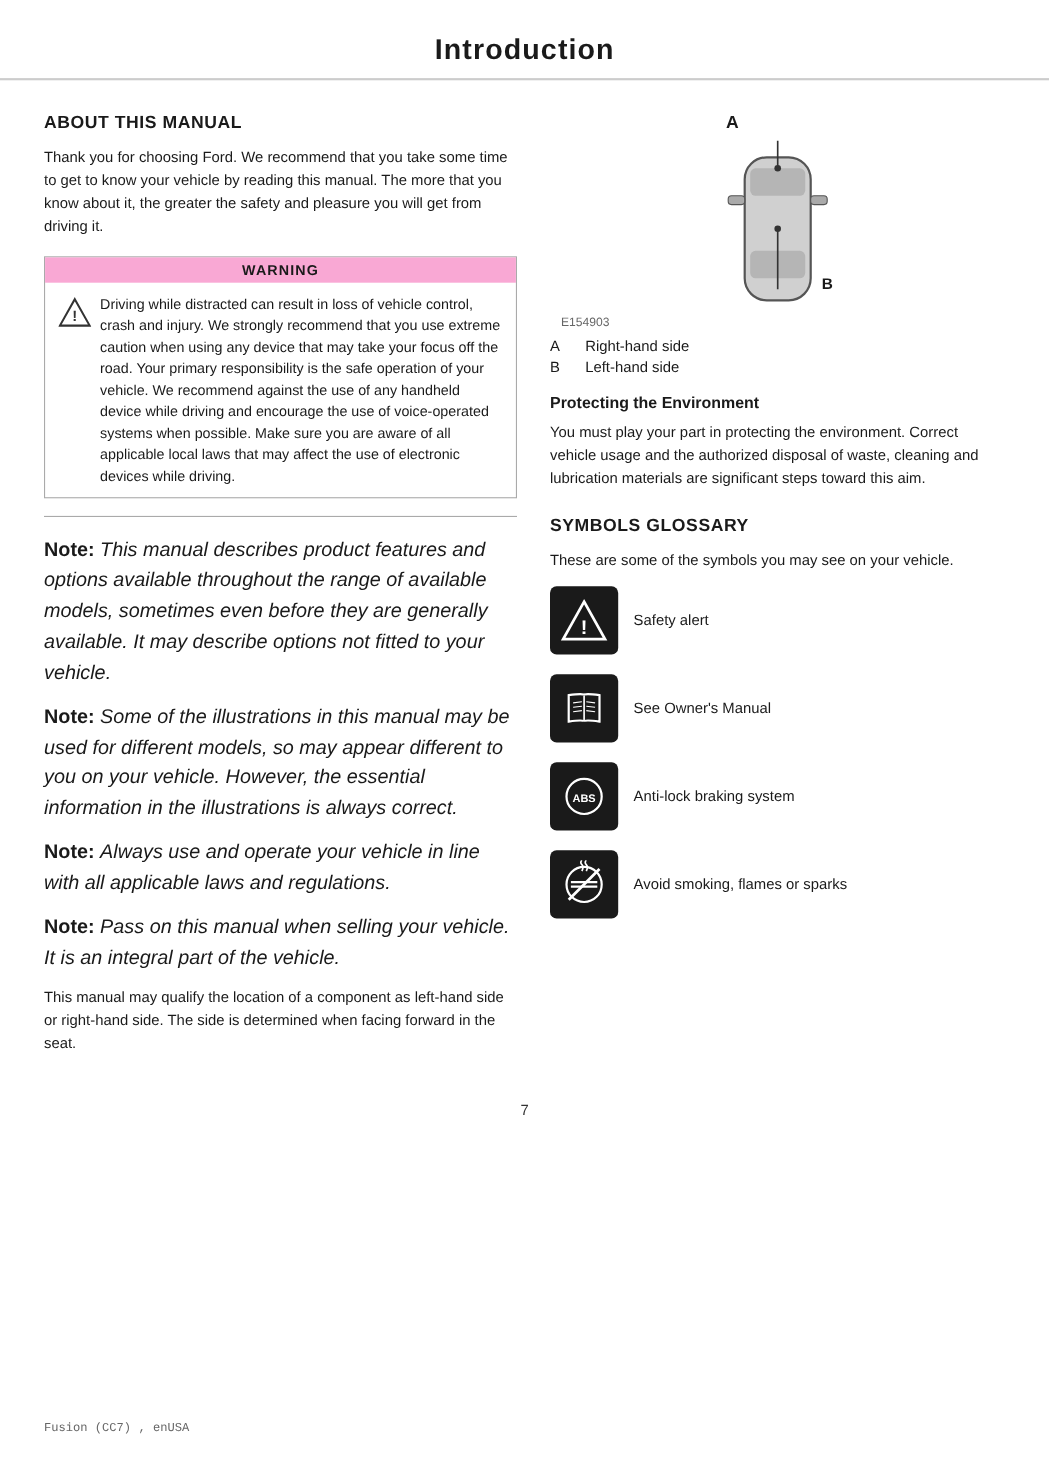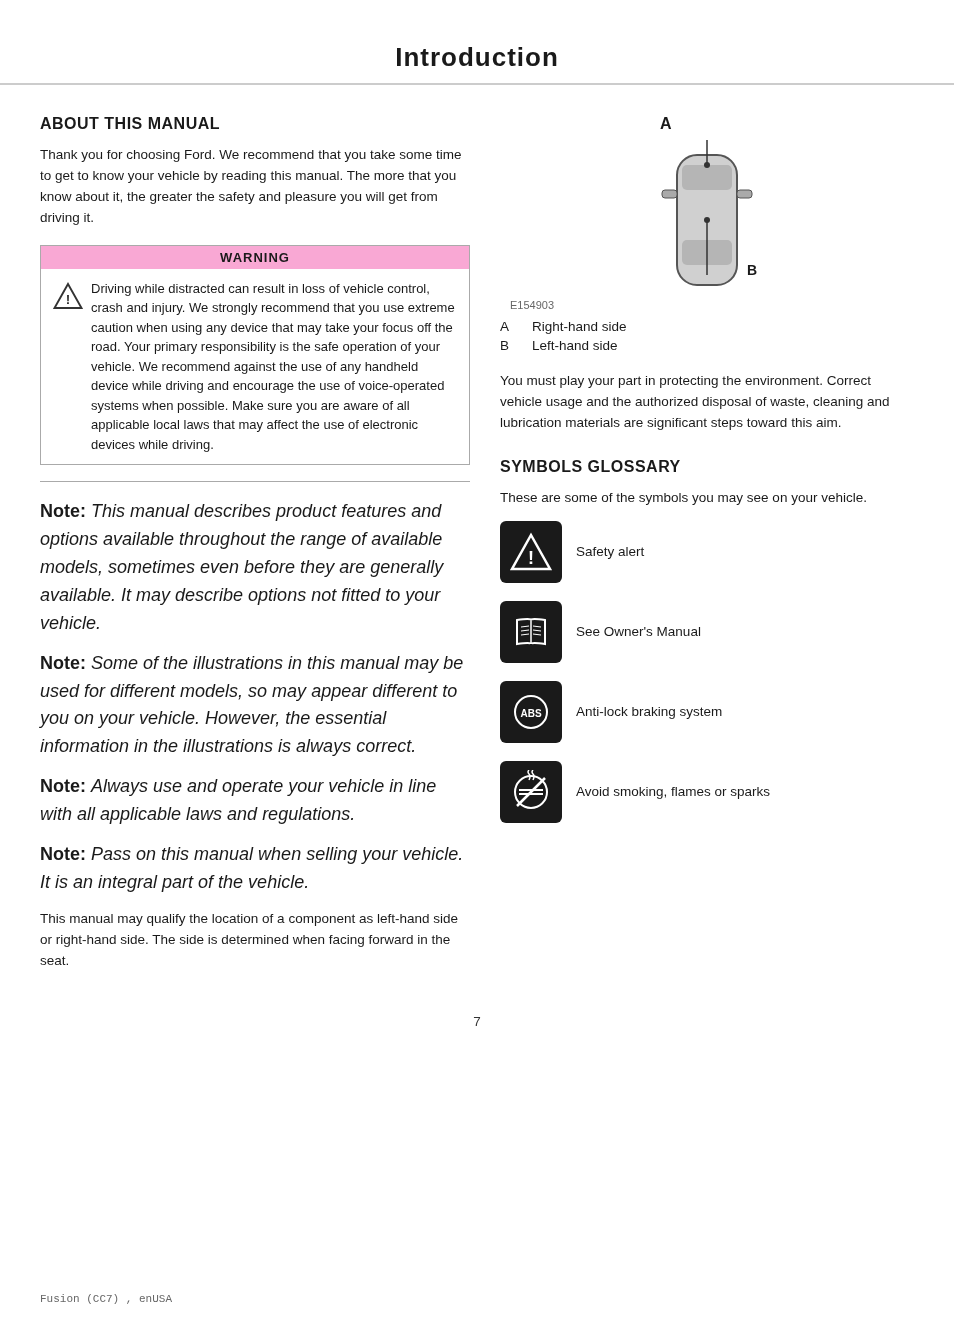--- a/index.html
+++ b/index.html
@@ -9,21 +9,21 @@
       font-size: 13.5px;
       color: #1a1a1a;
       width: 954px;
       min-height: 1329px;
       position: relative;
     }
 
     .page-wrapper {
       width: 954px;
       min-height: 1329px;
-      padding: 12px 0 40px 0;
+      padding: 0 0 40px 0;
       position: relative;
     }
 
     
     .page-header {
       text-align: center;
       padding: 30px 0 10px 0;
       border-bottom: 2px solid #ccc;
       margin-bottom: 30px;
     }
@@ -292,20 +292,21 @@
           <span class="legend-letter">A</span>
           <span>Right-hand side</span>
         </div>
         <div class="diagram-legend-row">
           <span class="legend-letter">B</span>
           <span>Left-hand side</span>
         </div>
       </div>
 
       <div style="margin-top: 18px;">
+        <div class="subsection-heading">Protecting the Environment</div>
         <p>You must play your part in protecting the environment. Correct vehicle usage and the authorized disposal of waste, cleaning and lubrication materials are significant steps toward this aim.</p>
       </div>
 
       <div class="symbols-section">
         <div class="section-heading">SYMBOLS GLOSSARY</div>
         <p>These are some of the symbols you may see on your vehicle.</p>
 
         <div class="symbol-row">
           <div class="symbol-icon-box">
             <svg viewBox="0 0 44 44" fill="none" xmlns="http://www.w3.org/2000/svg">

